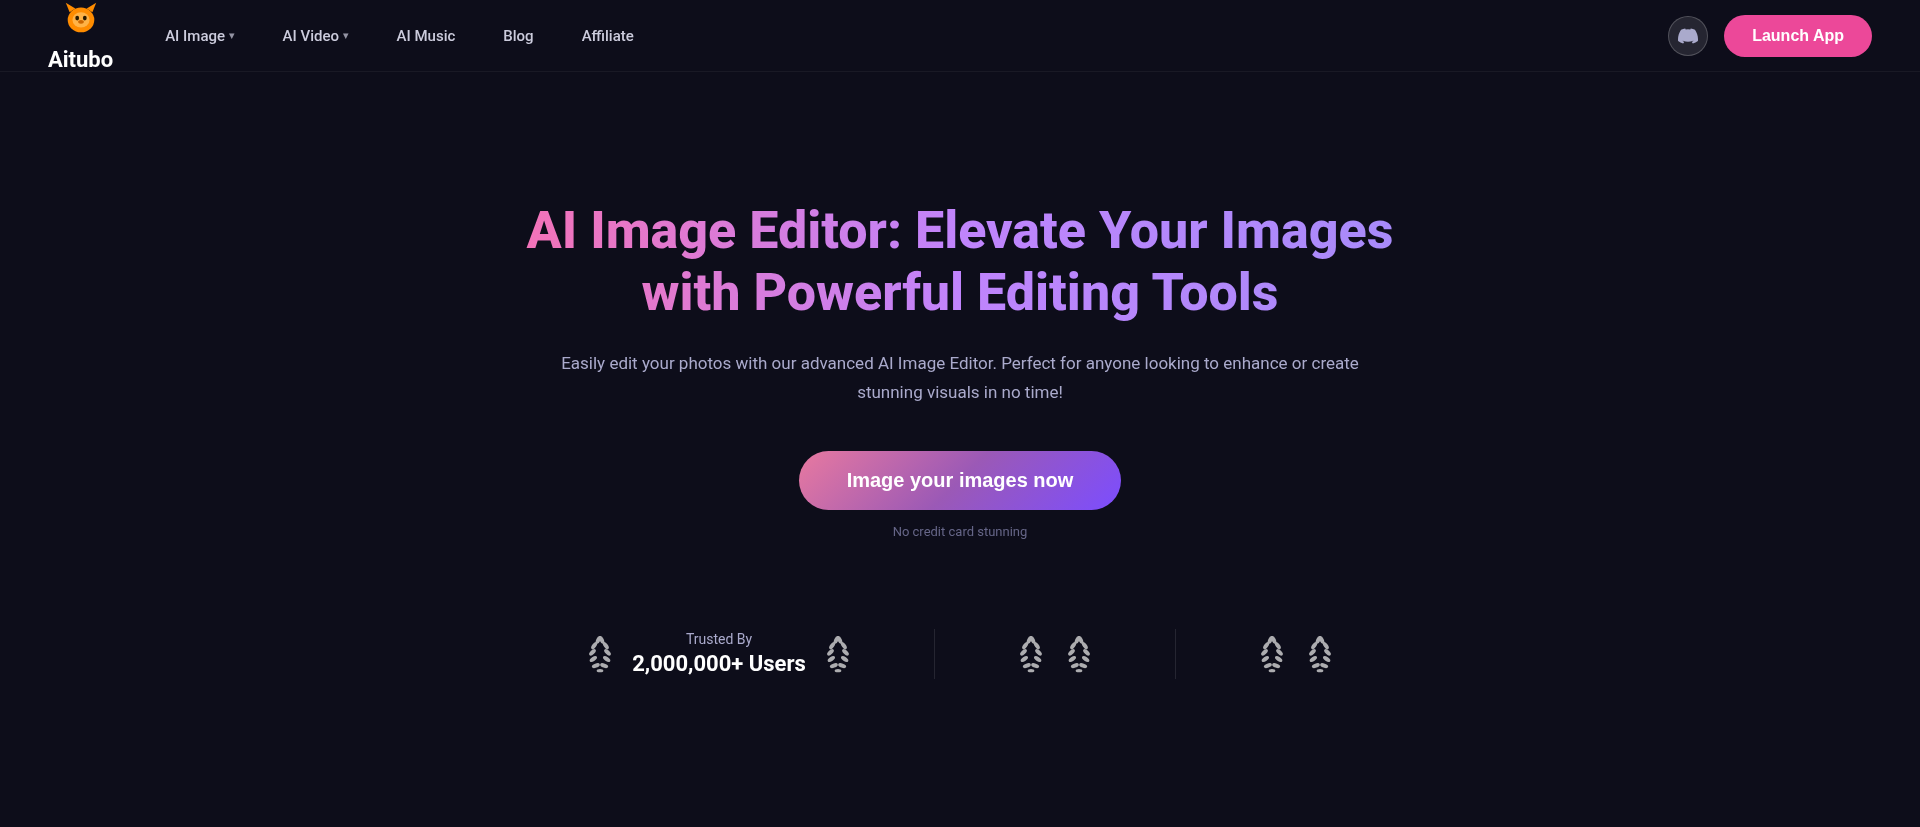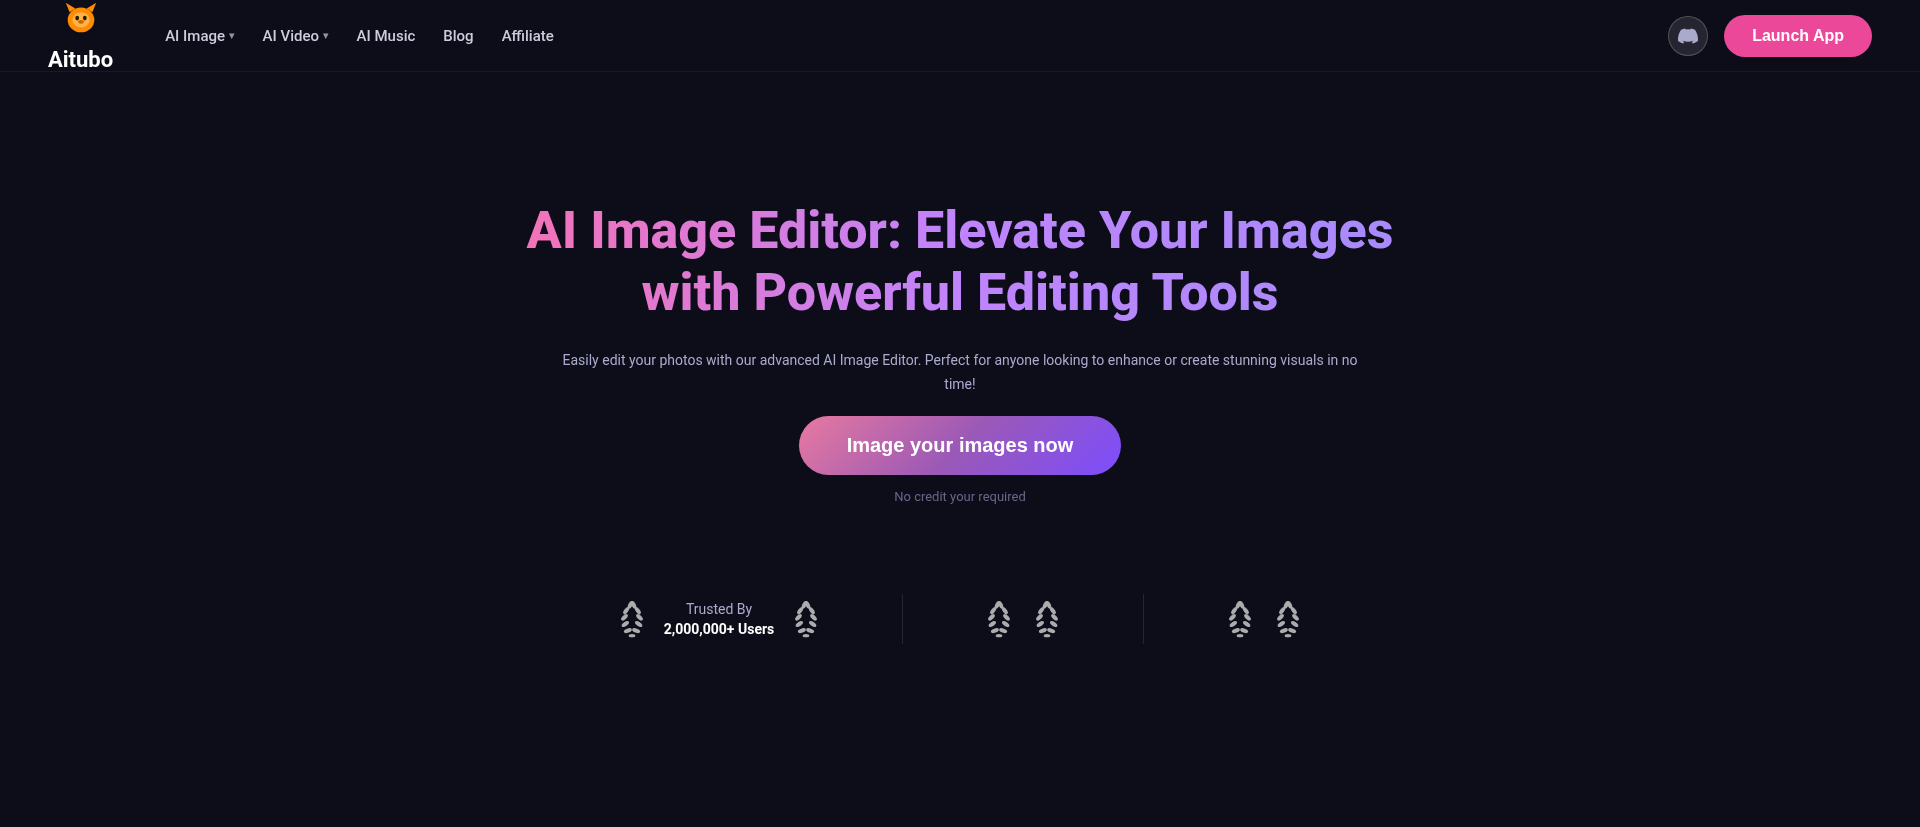--- a/index.html
+++ b/index.html
@@ -47,21 +47,21 @@
 
     .logo-text {
       font-size: 22px;
       font-weight: 700;
       color: #ffffff;
     }
 
     .nav-links {
       display: flex;
       align-items: center;
-      gap: 4px;
+      gap: 24px;
       justify-content: flex-end;
     }
 
     .nav-item {
       display: flex;
       align-items: center;
       gap: 4px;
       padding: 8px 12px;
       color: #ccccdd;
       font-size: 15px;
@@ -125,25 +125,25 @@
       max-width: 900px;
       background: linear-gradient(90deg, #f472b6, #c084fc, #a78bfa);
       -webkit-background-clip: text;
       -webkit-text-fill-color: transparent;
       background-clip: text;
       margin-bottom: 24px;
       margin-top: 48px;
     }
 
     .hero-subtitle {
-      font-size: 14px;
+      font-size: 17px;
       color: #aaaacc;
       max-width: 800px;
       line-height: 1.7;
-      margin-bottom: 20px;
+      margin-bottom: 44px;
     }
 
     .cta-btn {
       background: linear-gradient(135deg, #e879a0, #9b59b6, #7c4dff);
       color: #ffffff;
       border: none;
       border-radius: 50px;
       padding: 18px 48px;
       font-size: 20px;
       font-weight: 700;
@@ -180,21 +180,21 @@
       text-align: center;
     }
 
     .stat-label {
       font-size: 14px;
       color: #aaaacc;
       margin-bottom: 4px;
     }
 
     .stat-value {
-      font-size: 14px;
+      font-size: 22px;
       font-weight: 700;
       color: #ffffff;
     }
 
     .stat-divider {
       width: 1px;
       height: 50px;
       background: rgba(255,255,255,0.1);
     }
 
@@ -255,21 +255,21 @@
       </svg>
     </div>
     <button class="launch-btn">Launch App</button>
   </div>
 </nav>
 
 <section class="hero">
   <h1 class="hero-title">AI Image Editor: Elevate Your Images with Powerful Editing Tools</h1>
   <p class="hero-subtitle">Easily edit your photos with our advanced AI Image Editor. Perfect for anyone looking to enhance or create stunning visuals in no time!</p>
   <button class="cta-btn">Image your images now</button>
-  <span class="no-credit">No credit your required</span>
+  <span class="no-credit">No credit card stunning</span>
 
   <div class="stats-row">
 
     <div class="stat-item">
       <svg class="laurel-svg" viewBox="0 0 30 48" fill="none" xmlns="http://www.w3.org/2000/svg">
         <g fill="#dddddd" opacity="0.85">
           <ellipse cx="15" cy="44" rx="4" ry="2" transform="rotate(0 15 44)"></ellipse>
           <ellipse cx="10" cy="38" rx="5" ry="2.5" transform="rotate(-20 10 38)"></ellipse>
           <ellipse cx="7" cy="30" rx="5" ry="2.5" transform="rotate(-35 7 30)"></ellipse>
           <ellipse cx="6" cy="22" rx="5" ry="2.5" transform="rotate(-45 6 22)"></ellipse>

